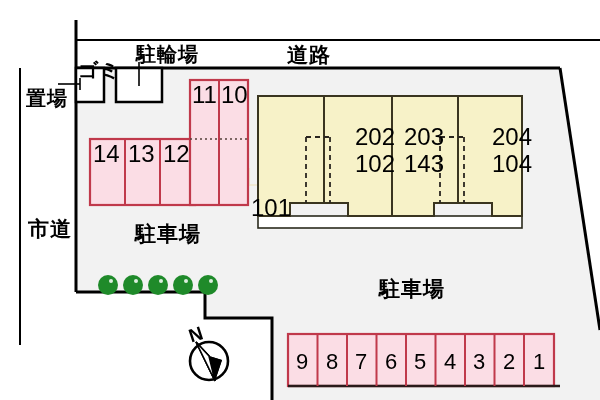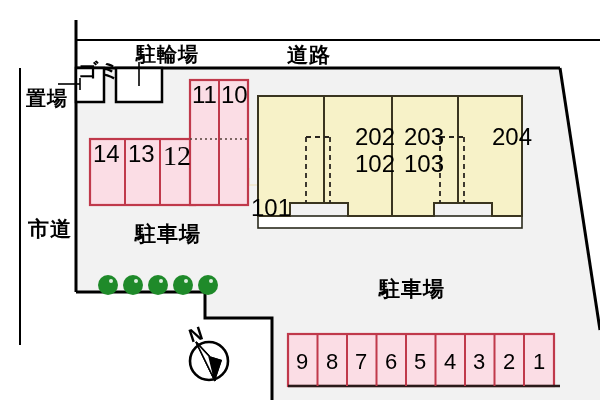--- a/index.html
+++ b/index.html
@@ -170,27 +170,28 @@
   <div class="lbl jp" style="left:379px; top:278px; font-size:21px;">駐車場</div>
 
   <div class="lbl" style="left:189px; top:325px; font-size:19px; font-weight:bold; transform:rotate(-18deg);">N</div>
 
   <div class="lbl num" style="left:251px; top:152px; font-size:24px;margin-top:44px;">101</div>
 
   <div class="lbl num" style="left:355px; top:125px; font-size:24px;">202</div>
   <div class="lbl num" style="left:355px; top:152px; font-size:24px;">102</div>
 
   <div class="lbl num" style="left:404px; top:125px; font-size:24px;">203</div>
-  <div class="lbl num" style="left:404px; top:152px; font-size:24px;">103</div>
+  <div class="lbl num" style="left:404px; top:152px; font-size:24px;">143</div>
 
   <div class="lbl num" style="left:492px; top:125px; font-size:24px;">204</div>
+  <div class="lbl num" style="left:492px; top:152px; font-size:24px;">104</div>
 
   <div class="lbl num" style="left:93px; top:142px; font-size:24px;">14</div>
   <div class="lbl num" style="left:128px; top:142px; font-size:24px;">13</div>
-  <div class="lbl num" style="left:163px; top:142px; font-size:28px;font-family:Liberation Serif, serif;">12</div>
+  <div class="lbl num" style="left:163px; top:142px; font-size:24px;">12</div>
 
   <div class="lbl num" style="left:192px; top:83px; font-size:24px;">11</div>
   <div class="lbl num" style="left:221px; top:83px; font-size:24px;">10</div>
 
   <div class="lbl num" style="left:296px; top:351px; font-size:22px;">9</div>
   <div class="lbl num" style="left:326px; top:351px; font-size:22px;">8</div>
   <div class="lbl num" style="left:355px; top:351px; font-size:22px;">7</div>
   <div class="lbl num" style="left:385px; top:351px; font-size:22px;">6</div>
   <div class="lbl num" style="left:414px; top:351px; font-size:22px;">5</div>
   <div class="lbl num" style="left:444px; top:351px; font-size:22px;">4</div>

